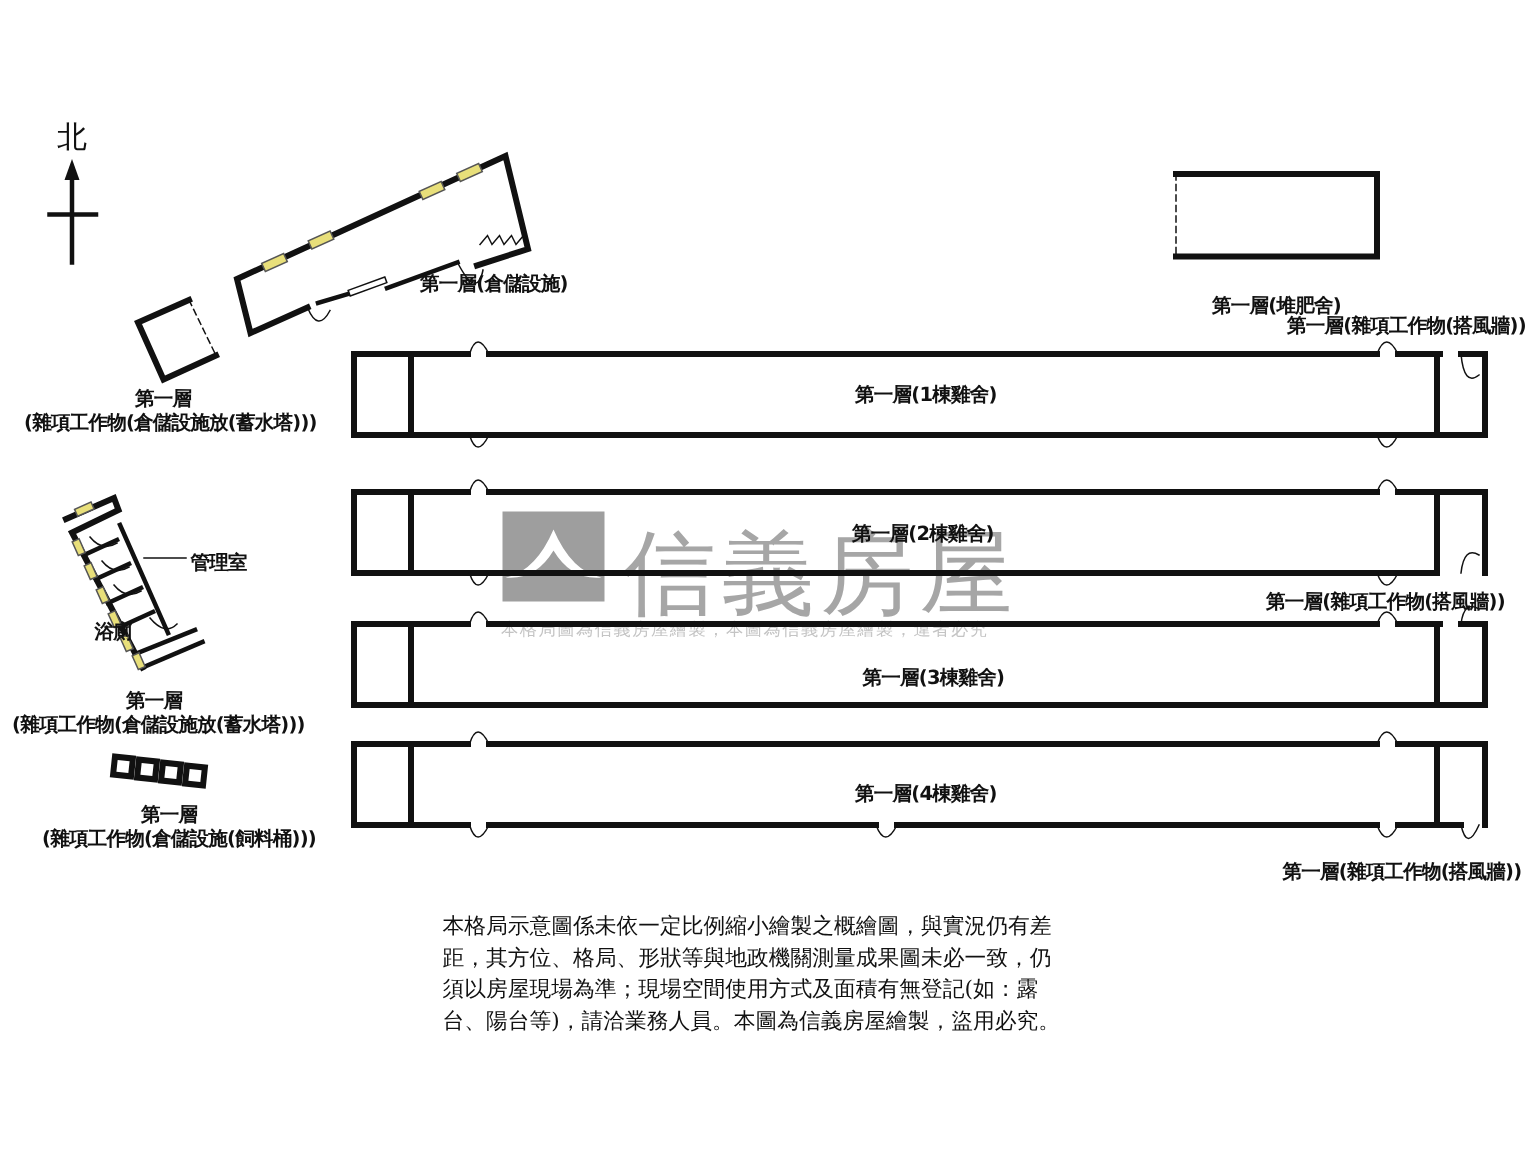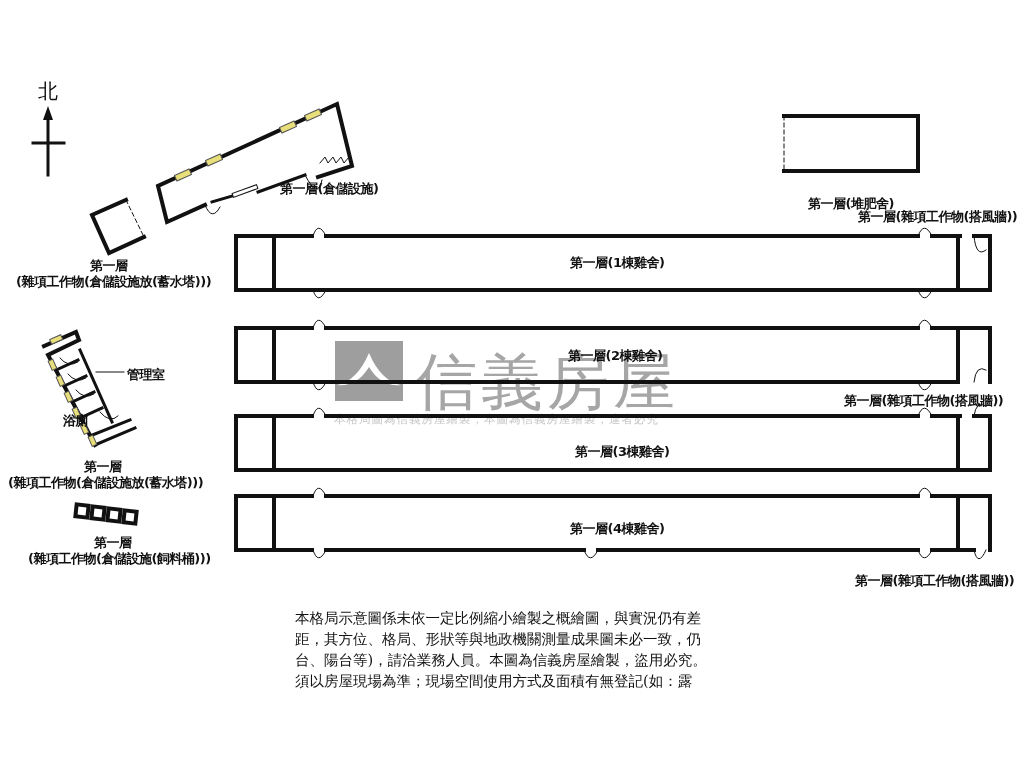--- a/index.html
+++ b/index.html
@@ -187,15 +187,15 @@
 
 <div class="lbl" style="left:84px; top:458px;">第一層</div>
 <div class="lbl" style="left:8px; top:474px;">(雜項工作物(倉儲設施放(蓄水塔)))</div>
 
 <div class="lbl" style="left:94px; top:534px;">第一層</div>
 <div class="lbl" style="left:28px; top:550px;">(雜項工作物(倉儲設施(飼料桶)))</div>
 
 <div class="disclaimer">
   <div>本格局示意圖係未依一定比例縮小繪製之概繪圖，與實況仍有差</div>
   <div>距，其方位、格局、形狀等與地政機關測量成果圖未必一致，仍</div>
+  <div>須以房屋現場為準；現場空間使用方式及面積有無登記(如：露</div>
   <div>台、陽台等)，請洽業務人員。本圖為信義房屋繪製，盜用必究。</div>
-  <div>須以房屋現場為準；現場空間使用方式及面積有無登記(如：露</div>
 </div>
 
 </body></html>

